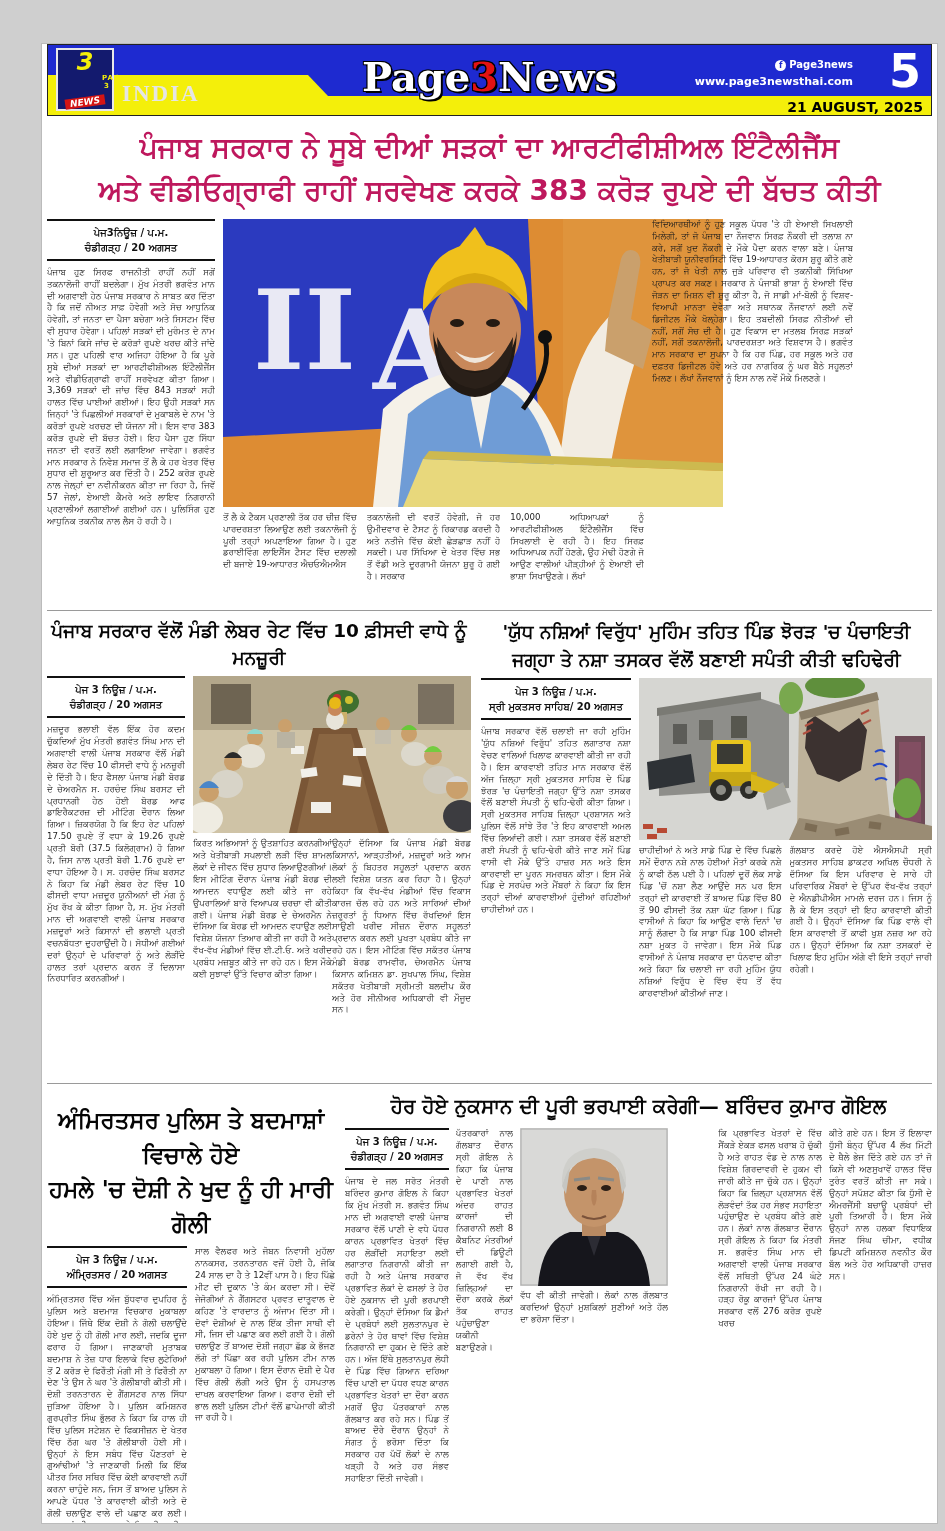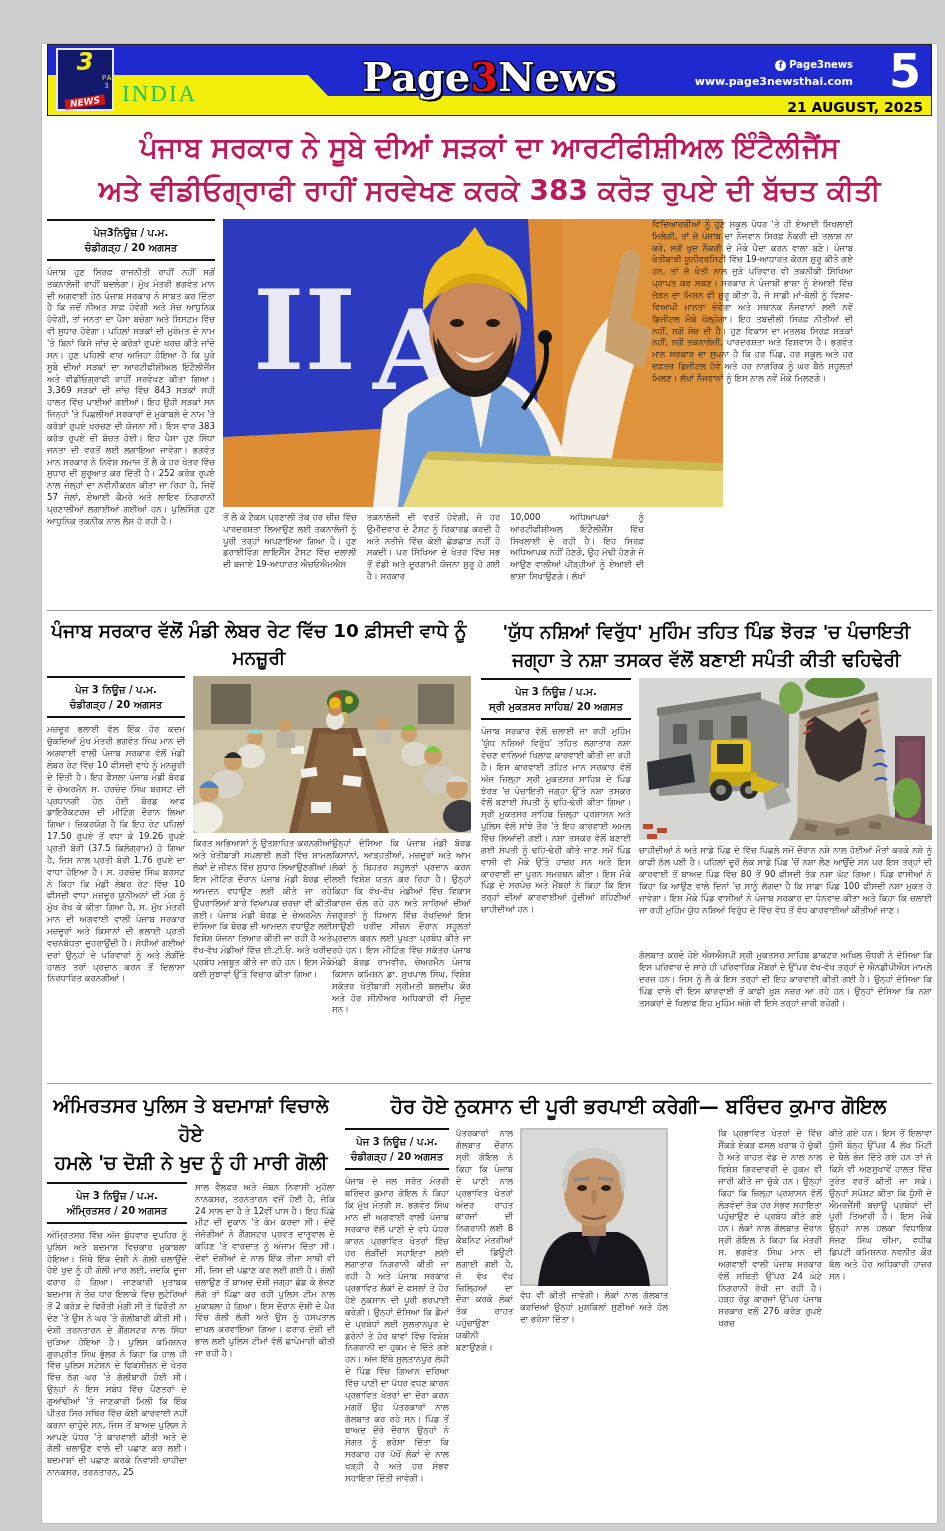--- a/index.html
+++ b/index.html
@@ -9,24 +9,24 @@
          box-shadow:0 0 0 1px #bbb;overflow:hidden;padding:0 5px;box-sizing:border-box;}
 
   
   .banner{position:relative;height:72px;background:#1e2ad0;border:1px solid #222;box-sizing:border-box;overflow:hidden;}
   .banner .yellow-left{position:absolute;left:0;top:30px;width:300px;height:42px;background:#f4ef0a;
         clip-path:polygon(0 0,260px 0,300px 100%,0 100%);}
   .banner .yellow-strip{position:absolute;left:0;bottom:0;width:100%;height:19px;background:#f4ef0a;}
   .logo-box{position:absolute;left:8px;top:3px;width:58px;height:63px;background:#131a6e;
         border:2px solid #e8e8e8;box-sizing:border-box;text-align:center;z-index:3;}
   .logo-3{color:#f4ef0a;font-weight:bold;font-size:24px;line-height:24px;font-style:italic;}
-  .logo-page3{color:#f4ef0a;font-size:7px;font-weight:normal;letter-spacing:1px;margin-left:44px;}
+  .logo-page3{color:#f4ef0a;font-size:7px;font-weight:bold;letter-spacing:1px;margin-left:44px;}
   .logo-news{display:inline-block;background:#d41414;color:#fff;font-size:9px;font-weight:bold;
         font-style:italic;padding:0 5px;transform:rotate(-8deg);margin-top:2px;}
-  .india{position:absolute;left:74px;top:36px;z-index:3;color:#22c55e;font-weight:normal;font-size:23px;
+  .india{position:absolute;left:74px;top:36px;z-index:3;color:#e5e5e5;font-weight:bold;font-size:23px;
         font-family:"Liberation Serif",serif;letter-spacing:2px;}
   .masthead{position:absolute;left:0;right:0;top:8px;text-align:center;z-index:2;
         font-family:"DejaVu Serif",serif;font-weight:bold;font-size:40px;color:#fff;
         text-shadow:2px 2px 0 #000,-1px -1px 0 #000,1px -1px 0 #000,-1px 1px 0 #000;}
   .masthead .red3{color:#e31212;}
   .social-line{position:absolute;right:78px;top:14px;color:#fff;font-size:10px;font-weight:bold;z-index:3;}
   .social-line .fb{display:inline-block;width:11px;height:11px;border-radius:50%;background:#fff;color:#1e2ad0;
         font-size:8px;line-height:11px;text-align:center;font-weight:bold;margin-right:3px;}
   .website{position:absolute;right:78px;top:30px;color:#fff;font-size:11px;font-weight:bold;z-index:3;}
   .pageno{position:absolute;right:10px;top:0px;color:#fff;font-size:46px;font-weight:bold;z-index:4;line-height:52px;}
@@ -58,28 +58,28 @@
   .a2 .hl-sub{font-size:18.5px;line-height:1.45;margin:2px 0 5px 0;}
   .a3 .hl-sub{font-size:18.5px;line-height:1.5;margin:2px 0 5px 0;}
   .a2-content{display:flex;gap:8px;height:402px;}
   .a2-subcol{width:138px;}
   .a2-main{width:278px;}
   .a2-cols{display:flex;margin-top:5px;height:238px;}
   .a2-cols .bodytxt{flex:1;}
   .a3-content{display:flex;gap:8px;height:372px;}
   .a3-subcol{width:150px;}
   .a3-main{width:293px;}
-  .a3-cols{display:flex;gap:8px;margin-top:5px;height:202px;flex-direction:column;}
+  .a3-cols{display:flex;gap:8px;margin-top:5px;height:202px;}
   .a3-cols .bodytxt{flex:1;}
 
   
   .row3{gap:10px;margin-top:4px;}
   .a4{width:288px;}
   .a5{width:587px;}
-  .a4 .hl-sub{font-size:19px;line-height:1.5;margin:2px 0 5px 0;}
+  .a4 .hl-sub{font-size:23px;line-height:1.5;margin:14px 0 5px 0;}
   .a5 .hl-sub{font-size:20px;line-height:1.55;margin:2px 0 6px 0;}
   .a4-cols{display:flex;gap:8px;height:368px;}
   .a4-cols .col{flex:1;}
   .a5-cols{display:flex;gap:7px;height:372px;}
   .a5-c1{width:116px;}
   .a5-c2{width:64px;}
   .a5-cp{width:148px;}
   .a5-c3{width:116px;margin-left:43px;}
   .a5-c4{width:115px;}
   .photo{display:block;}

